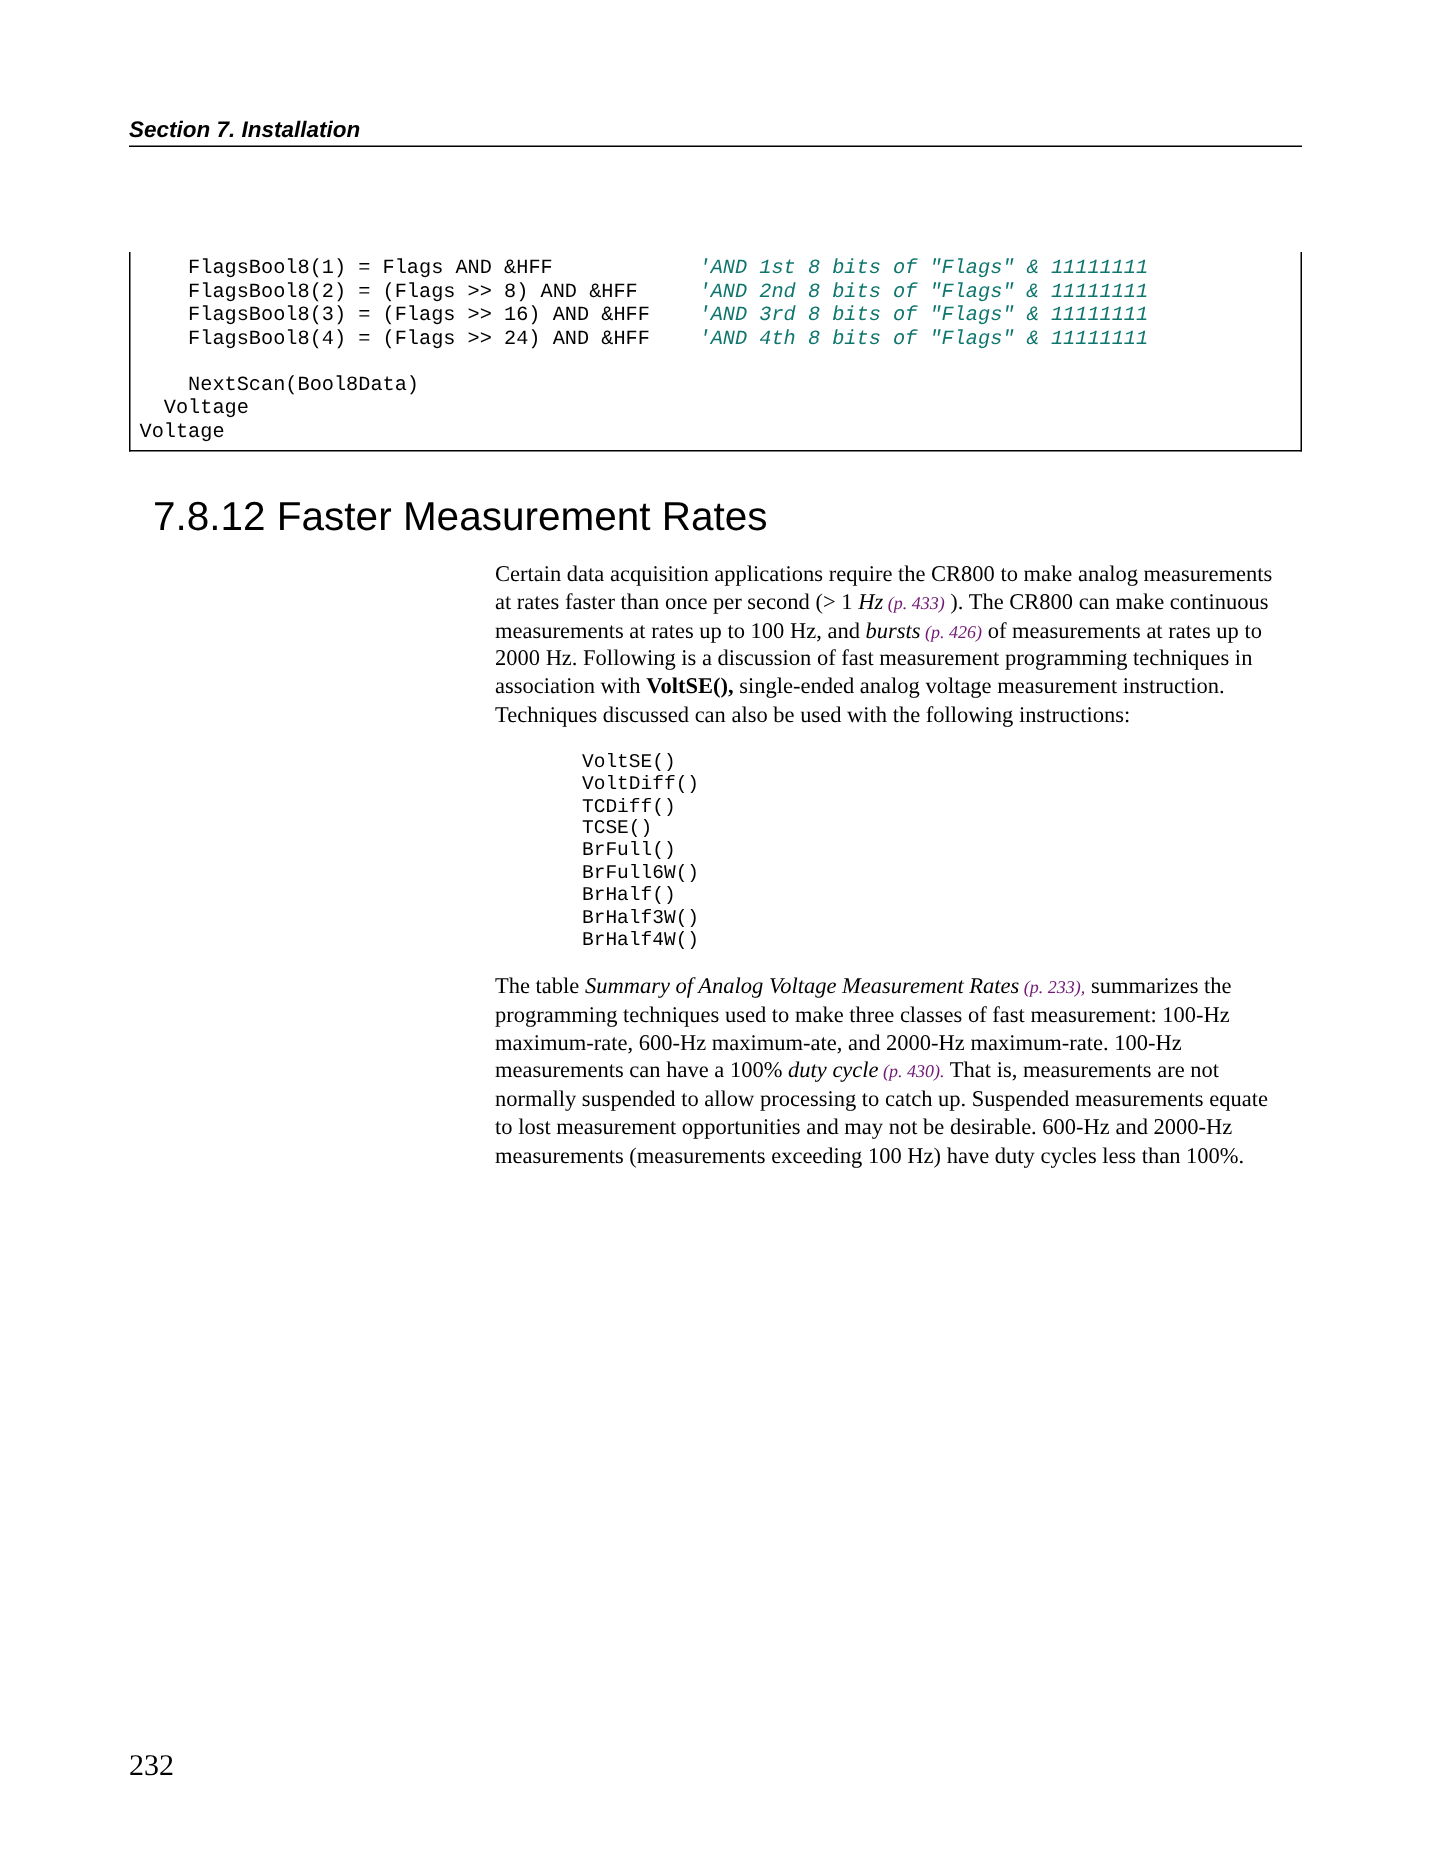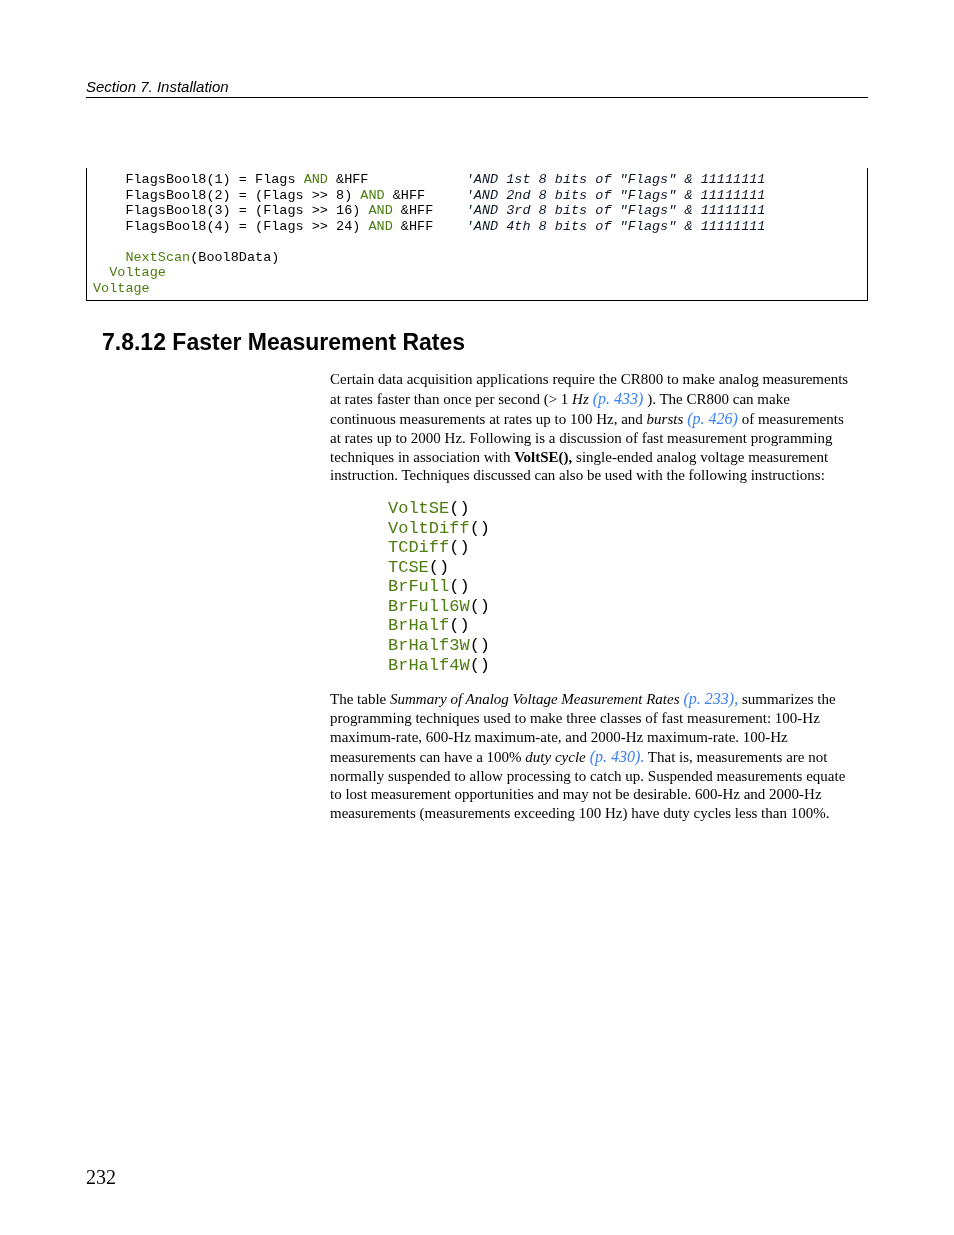--- a/index.html
+++ b/index.html
@@ -19,56 +19,57 @@
     box-sizing: border-box;
     padding: 78px 86px 0 86px;
   }
   .header-line {
     font-style: italic;
     font-size: 15px;
     font-family: Arial, Helvetica, sans-serif;
     border-bottom: 1px solid #000;
     padding-bottom: 2px;
     margin-bottom: 70px;
+    font-weight: bold;
   }
   .code-box {
     border: 1px solid #000;
     border-top: none;
     font-family: Consolas, "Courier New", monospace;
     font-size: 13.5px;
     line-height: 1.15;
     padding: 4px 6px 4px 6px;
     white-space: pre;
     margin-bottom: 28px;
   }
-  .kw { color: #4d7c0f; }
-  .cm { color: #0f172a; font-style: italic; }
+  .kw { color: #000000; }
+  .cm { color: #0f766e; font-style: italic; }
   .h2 {
     font-family: Arial, Helvetica, sans-serif;
-    font-weight: bold;
-    font-size: 23px;
+    font-weight: normal;
+    font-size: 27px;
     margin: 0 0 14px 16px;
   }
   .body-block {
     margin-left: 244px;
     margin-right: 10px;
     font-size: 15px;
     line-height: 1.25;
     text-align: left;
   }
   .body-block p { margin: 0 0 14px 0; }
   .inst-list {
     font-family: Consolas, "Courier New", monospace;
-    font-size: 17px;
+    font-size: 13px;
     line-height: 1.15;
     margin: 2px 0 14px 58px;
     white-space: pre;
   }
   .ital { font-style: italic; text-align: right; }
-  .ref { color: #3b82f6; font-style: italic; font-size: 16px; }
+  .ref { color: #701a75; font-style: italic; font-size: 12px; }
   .pgnum {
     position: absolute;
     bottom: 46px;
     left: 86px;
     font-size: 20px;
     font-family: "Times New Roman", serif;
   }
 </style>
 </head>
 <body>

